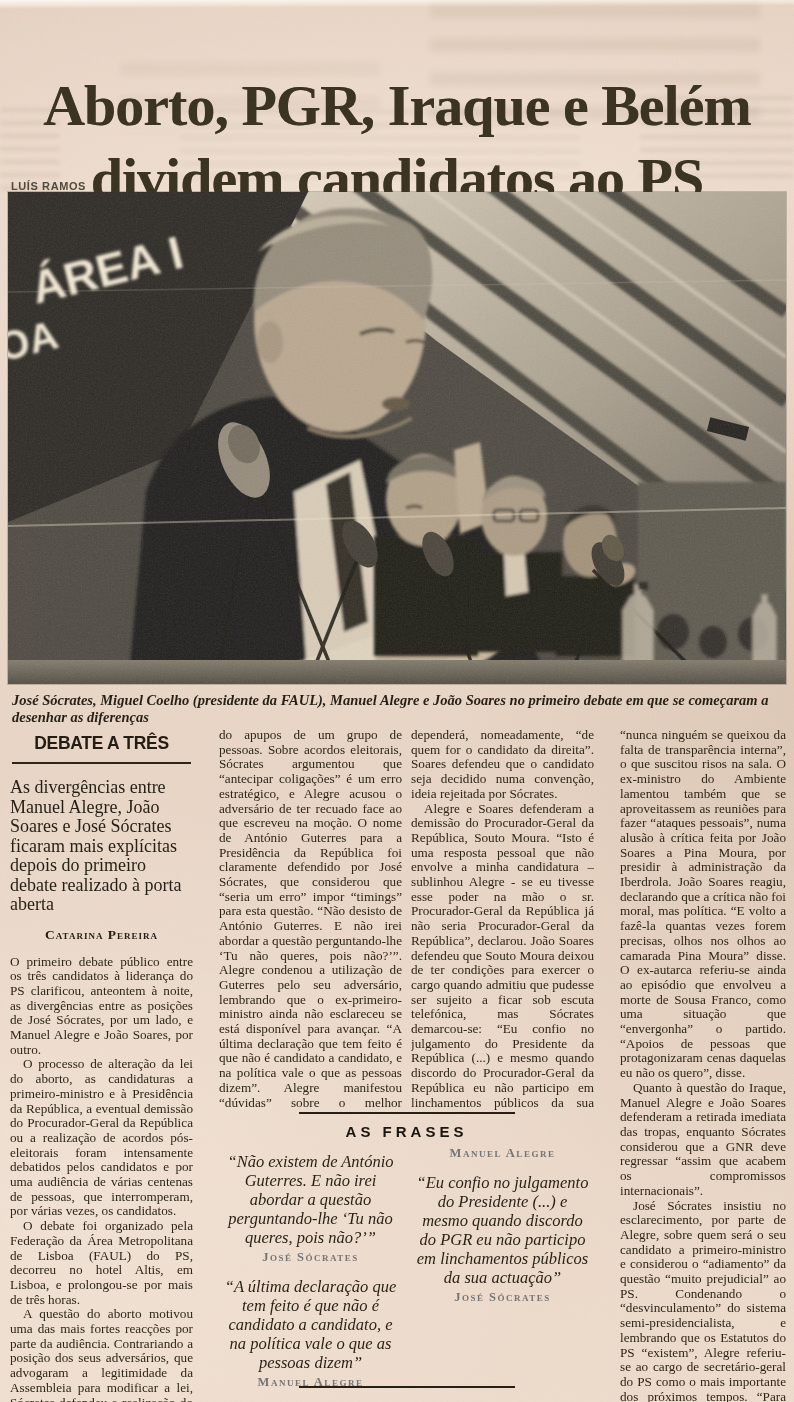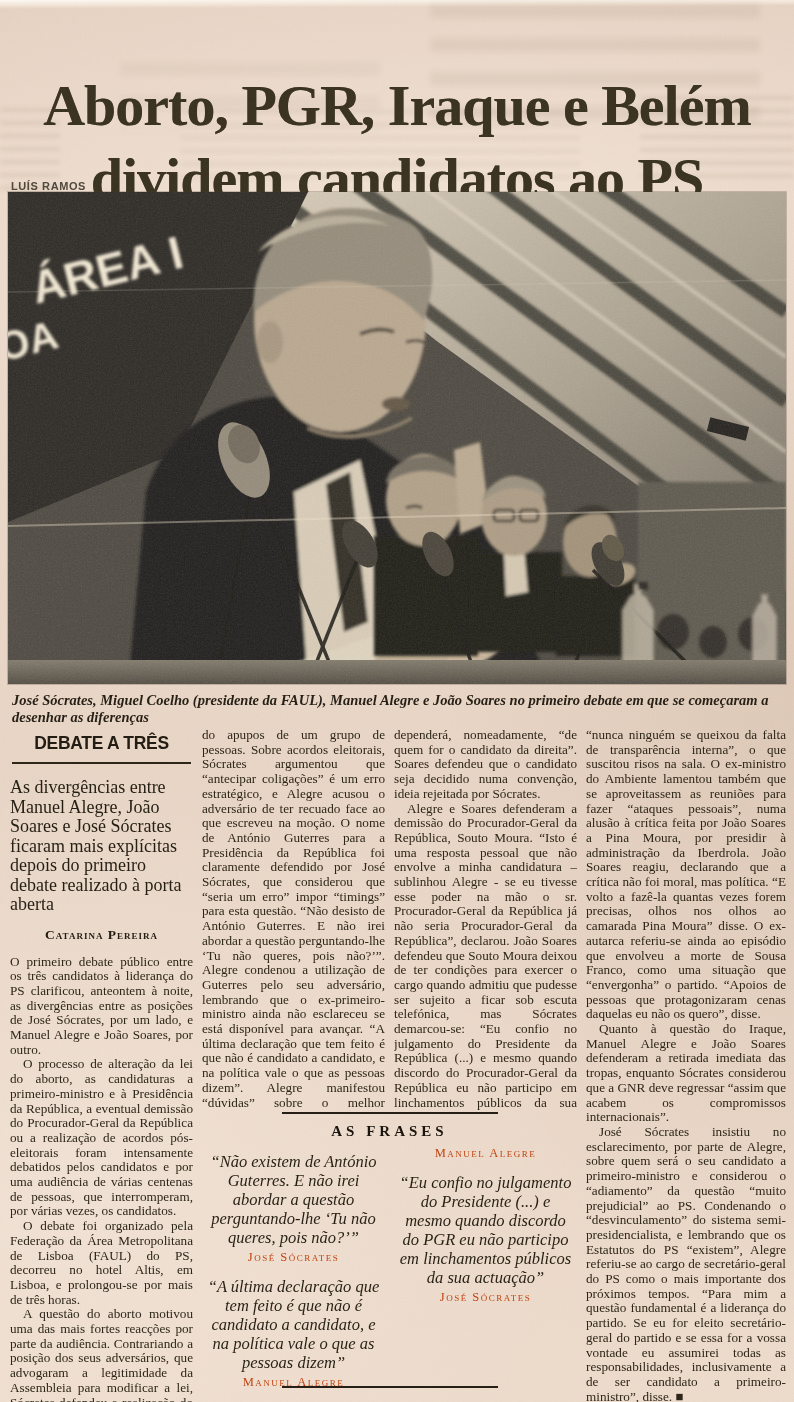--- a/index.html
+++ b/index.html
@@ -24,45 +24,45 @@
   .headline{position:absolute;top:30px;left:14px;right:14px;text-align:center;
     font-size:58px;line-height:73px;font-weight:bold;letter-spacing:-1px;color:#39311f;
     text-shadow:0 0 .6px rgba(57,49,31,.55);}
   .credit{position:absolute;top:180px;left:11px;font-family:"Liberation Sans","DejaVu Sans",sans-serif;
     font-size:11px;font-weight:bold;letter-spacing:.6px;color:#4e463a;}
   .photo{position:absolute;top:192px;left:8px;width:778px;height:492px;
     box-shadow:0 0 0 1px rgba(60,50,40,.25);filter:sepia(.14) contrast(.97) brightness(1.01);}
   .photo svg{display:block;width:100%;height:100%;}
   .caption{position:absolute;top:692px;left:12px;right:8px;
     font-style:italic;font-weight:bold;font-size:14.5px;color:#231c12;}
-  .article{position:absolute;top:728px;left:10px;right:8px;bottom:0;display:flex;gap:9px;}
+  .article{position:absolute;top:728px;left:10px;right:8px;bottom:0;display:flex;gap:26px;}
   .col{width:183px;overflow:hidden;text-align:justify;}
   .col4{flex:1;}
   .midwrap{width:375px;display:flex;flex-direction:column;}
   .midcols{height:384px;overflow:hidden;display:flex;gap:9px;}
   .midcols .col{width:183px;}
   p.body{margin:0;font-size:13.2px;line-height:14.7px;color:#2a2315;}
   p.body.ind{text-indent:13px;}
   .kicker{font-family:"Liberation Sans","DejaVu Sans",sans-serif;font-weight:bold;
     font-size:19px;letter-spacing:-.3px;text-align:center;color:#1f1910;margin:4px 0 8px;
     transform:scaleX(.92);}
   .kicker-rule{height:2px;background:#2a2315;margin:0 2px 14px;}
   .standfirst{font-size:18px;line-height:19.5px;color:#211b10;text-align:left;margin:0 0 12px;}
   .byline{font-variant:small-caps;font-weight:bold;font-size:13.5px;letter-spacing:1px;
     text-align:center;color:#1f1910;margin:10px 0 12px;}
   .frases{flex:1;position:relative;padding-top:2px;}
   .frases-rule{height:2px;background:#221c12;width:216px;margin:0 auto;}
   .frases-rule.bottom{position:absolute;bottom:14px;left:50%;transform:translateX(-50%);}
-  .frases-title{font-family:Liberation Serif, serif;font-weight:bold;
+  .frases-title{font-family:Liberation Sans, sans-serif;font-weight:bold;
     font-size:15px;letter-spacing:4px;text-align:center;color:#16120b;margin:9px 0 6px;}
   .frases-cols{display:flex;gap:9px;}
   .fcol{width:183px;text-align:center;}
   .quote{font-style:italic;font-size:16.5px;line-height:19px;color:#241d11;margin:6px 2px 3px;}
-  .qauthor{font-variant:small-caps;font-weight:normal;font-size:12.5px;letter-spacing:1.5px;
-    color:#c2410c;margin:0 0 12px;}
+  .qauthor{font-variant:small-caps;font-weight:bold;font-size:12.5px;letter-spacing:1.5px;
+    color:#737373;margin:0 0 12px;}
   .fcol.right .quote:first-of-type{margin-top:10px;}
   .noise{position:absolute;inset:0;opacity:.05;pointer-events:none;}
 </style>
 </head>
 <body>
 
 <div class="edge-top"></div>
 
 <div class="ghost big" style="top:4px;left:430px;width:330px;height:120px;"></div>
 <div class="ghost big" style="top:62px;left:120px;width:260px;height:70px;opacity:.05;"></div>

